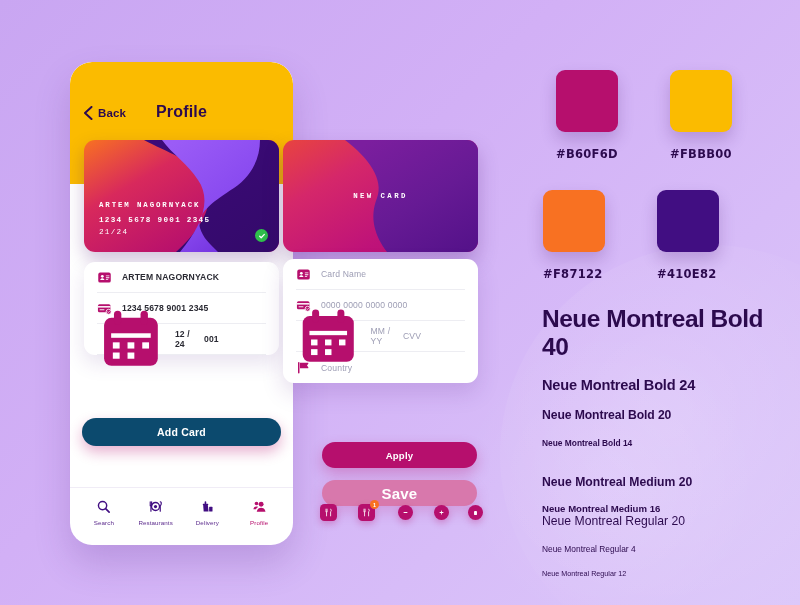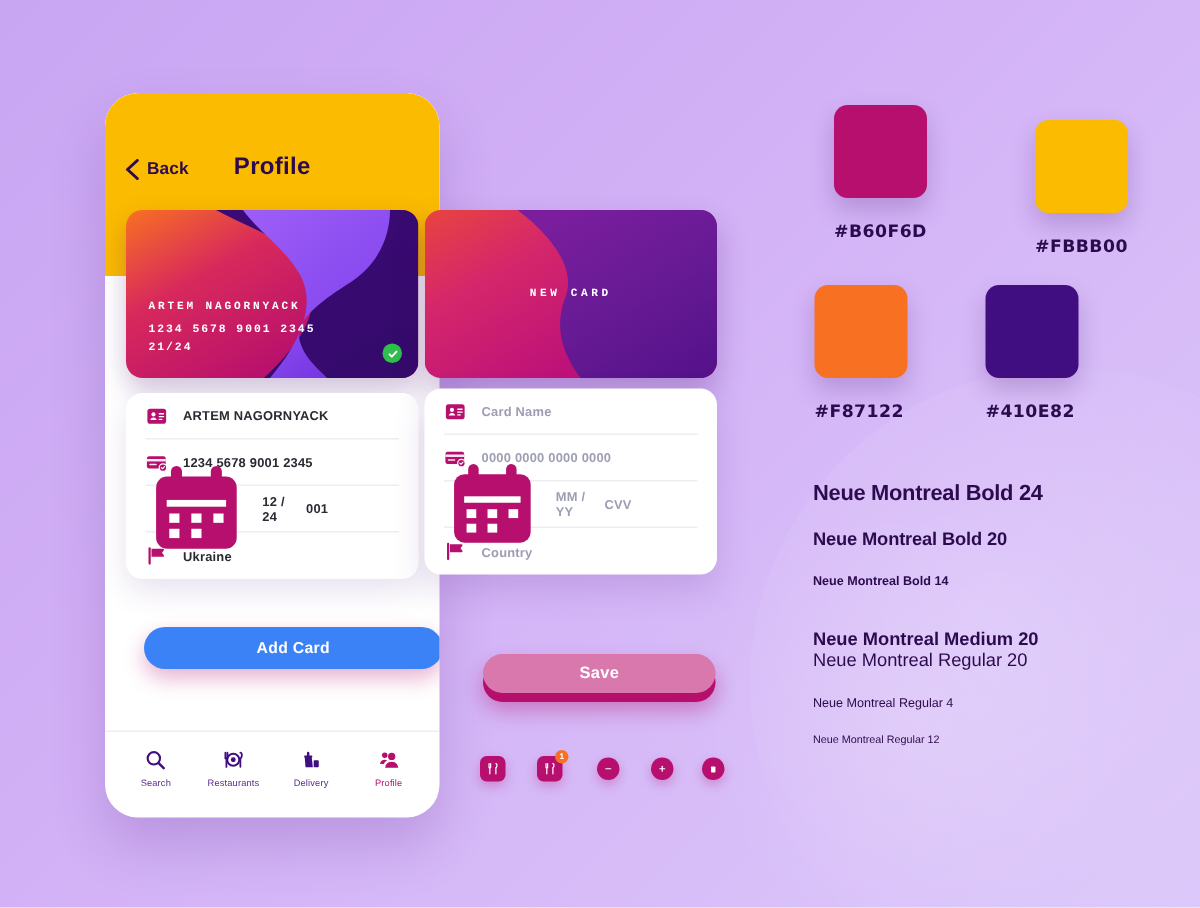--- a/index.html
+++ b/index.html
@@ -77,21 +77,21 @@
     font-size: 7.4px; font-weight: 700;
     letter-spacing: 1.9px; margin-bottom: 7px;
     font-family: "Liberation Mono", monospace;
   }
   .card-number {
     font-size: 7.6px; letter-spacing: 1.3px; margin-bottom: 4px;
     font-family: "Liberation Mono", monospace; font-weight: 700;
   }
   .card-exp {
     font-size: 7.6px; letter-spacing: 1.3px;
-    font-family: "Liberation Mono", monospace; font-weight: 700;
+    font-family: "Liberation Mono", monospace; font-weight: 400;
   }
   .card-check {
     position: absolute; right: 11px; bottom: 10px;
     width: 13px; height: 13px; border-radius: 50%;
     background: #2fbf4c;
     display: flex; align-items: center; justify-content: center;
   }
 
   
   .form-panel {
@@ -105,38 +105,38 @@
   }
   .form-row {
     display: flex; align-items: center;
     height: 31px;
     border-bottom: 1px solid #ededf2;
     gap: 10px;
   }
   .form-row:last-child { border-bottom: none; }
   .form-row .ico { width: 15px; height: 15px; flex: 0 0 15px; display:block; }
   .form-val { font-size: 8.6px; color: #2a2a33; font-weight: 600; letter-spacing: .15px; }
-  .form-ph { font-size: 8.6px; color: #9d9db4; font-weight: 700; letter-spacing: .15px; }
+  .form-ph { font-size: 8.6px; color: #9d9db4; font-weight: 400; letter-spacing: .15px; }
   .row-split { display: flex; align-items: center; height: 31px; border-bottom: 1px solid #ededf2; }
   .row-half { display: flex; align-items: center; gap: 10px; }
   .row-half.first { width: 97px; justify-content: flex-end; }
 
   
   .btn {
     display: flex; align-items: center; justify-content: center;
     font-weight: 700; color: #fff;
     border-radius: 50px;
     letter-spacing: .2px;
     cursor: pointer;
   }
   .add-card-btn {
     position: absolute;
-    left: 26px; top: 356px;
+    left: 12px; top: 356px;
     width: 199px; height: 28px;
-    background: #3b82f6;
+    background: #0c4a6e;
     font-size: 10.5px;
     box-shadow: 0 6px 14px rgba(182,15,109,0.33);
   }
 
   
   .tabbar {
     position: absolute;
     left: 0; right: 0; bottom: 0;
     height: 58px;
     border-top: 1px solid #f0ecf6;
@@ -179,24 +179,24 @@
     padding: 0 13px;
   }
   .apply-btn {
     position: absolute; left: 322px; top: 442px;
     width: 155px; height: 26px;
     background: #B60F6D;
     font-size: 9.6px;
     box-shadow: 0 6px 14px rgba(182,15,109,0.30);
   }
   .save-btn {
-    position: absolute; left: 322px; top: 436px;
+    position: absolute; left: 322px; top: 480px;
     width: 155px; height: 26px;
     background: #d878ac;
-    font-size: 11px;
+    font-size: 15px;
     box-shadow: 0 6px 14px rgba(182,15,109,0.18);
   }
 
   
   .chips { position: absolute; left: 320px; top: 504px; width: 160px; height: 22px; }
   .chip {
     position: absolute; top: 0;
     width: 17px; height: 17px;
     border-radius: 4.5px;
     background: #B60F6D;
@@ -332,27 +332,20 @@
       <div class="row-half">
         <svg class="ico" viewBox="0 0 24 18">
           <rect x="1" y="2" width="22" height="14" rx="2.4" fill="#B60F6D"></rect>
           <rect x="1" y="5" width="22" height="2.6" fill="#fff" opacity=".9"></rect>
           <rect x="4" y="10.4" width="9" height="1.6" rx=".8" fill="#fff" opacity=".85"></rect>
         </svg>
         <span class="form-val">001</span>
       </div>
     </div>
 
-    <div class="form-row">
-      <svg class="ico" viewBox="0 0 24 24">
-        <rect x="3.2" y="3" width="2.4" height="18.5" rx="1.2" fill="#B60F6D"></rect>
-        <path d="M6.4 4.4h12.4c.9 0 1.3.9.8 1.6l-2 2.7 2 2.7c.5.7.1 1.6-.8 1.6H6.4z" fill="#B60F6D"></path>
-      </svg>
-      <span class="form-val">Ukraine</span>
-    </div>
   </div>
 
   <div class="btn add-card-btn">Add Card</div>
 
   <div class="tabbar">
     <div class="tab">
       <svg width="15" height="15" viewBox="0 0 24 24">
         <circle cx="10.5" cy="10.5" r="6.6" fill="none" stroke="#410E82" stroke-width="2.3"></circle>
         <path d="M15.4 15.4 L21 21" stroke="#410E82" stroke-width="2.6" stroke-linecap="round"></path>
       </svg>
@@ -499,34 +492,36 @@
     <svg width="7" height="8" viewBox="0 0 24 24">
       <rect x="7" y="5" width="10" height="14" rx="1.6" fill="#fff"></rect>
     </svg>
   </div>
 </div>
 
 <div class="swatch" style="left:543px; top:70px;margin-left:13px;">
   <div class="swatch-box" style="background:#B60F6D"></div>
   <div class="swatch-label">#B60F6D</div>
 </div>
-<div class="swatch" style="left:690px; top:70px;margin-top:10px;">
+<div class="swatch" style="left:670px; top:70px;">
   <div class="swatch-box" style="background:#FBBB00"></div>
   <div class="swatch-label">#FBBB00</div>
 </div>
 <div class="swatch" style="left:543px; top:190px;">
   <div class="swatch-box" style="background:#F87122"></div>
   <div class="swatch-label">#F87122</div>
 </div>
 <div class="swatch" style="left:657px; top:190px;">
   <div class="swatch-box" style="background:#410E82"></div>
   <div class="swatch-label">#410E82</div>
 </div>
 
 <div class="type-spec">
+  <div class="t40">Neue Montreal Bold 40</div>
   <div class="t24">Neue Montreal Bold 24</div>
   <div class="t20b">Neue Montreal Bold 20</div>
   <div class="t14b">Neue Montreal Bold 14</div>
   <div class="t20m">Neue Montreal Medium 20</div>
+  <div class="t16m">Neue Montreal Medium 16</div>
   <div class="t20r">Neue Montreal Regular 20</div>
   <div class="t14r">Neue Montreal Regular 4</div>
   <div class="t12r">Neue Montreal Regular 12</div>
 </div>
 
 </body></html>

